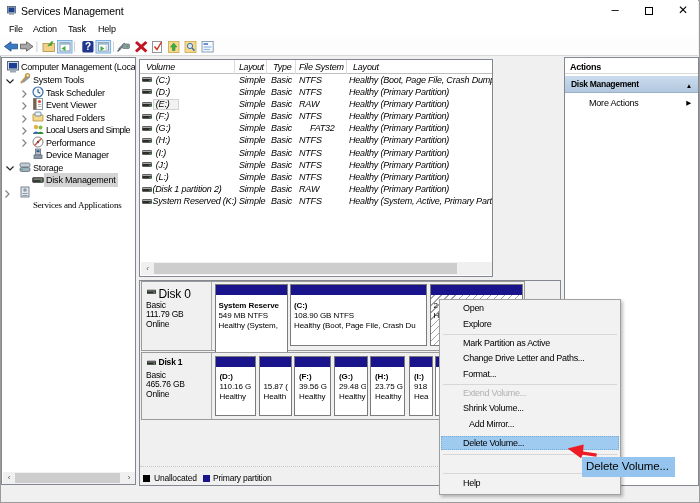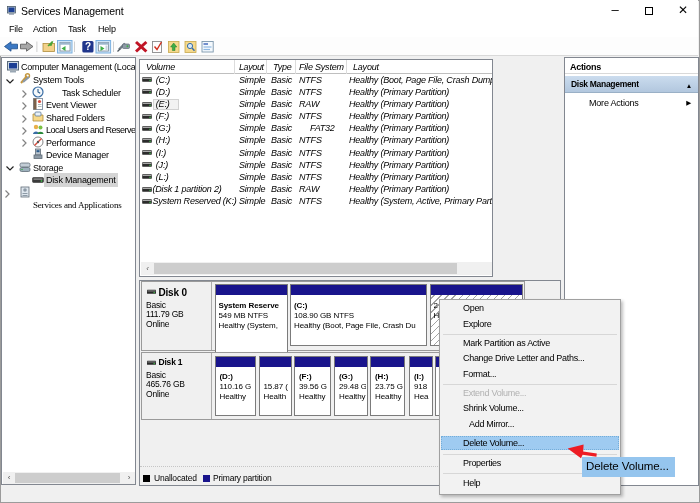--- a/index.html
+++ b/index.html
@@ -146,21 +146,21 @@
       <path d="M4 9 L10 4" stroke="#8a98a8" stroke-width="2"></path>
     </svg>
   <div class="trow" style="left:31px;top:16px;">System Tools</div>
   <svg class="abs" style="left:19.8px;top:31.5px" width="5" height="8" viewBox="0 0 5 8">
       <polyline points="0.5,0.5 4,4 0.5,7.5" fill="none" stroke="#838383" stroke-width="1.2"></polyline>
     </svg>
   <svg class="ticon" style="left:30px;top:27.5px" viewBox="0 0 12 12">
       <circle cx="6" cy="6" r="5" fill="#f4f8fb" stroke="#3a6ea5" stroke-width="1.2"></circle>
       <path d="M6 3 L6 6 L8.2 7.2" stroke="#2a5a8a" stroke-width="1.1" fill="none"></path>
     </svg>
-  <div class="trow" style="left:60px;top:28.5px;text-align:center;">Task Scheduler</div>
+  <div class="trow" style="left:44px;top:28.5px;text-align:center;">Task Scheduler</div>
   <svg class="abs" style="left:19.8px;top:44px" width="5" height="8" viewBox="0 0 5 8">
       <polyline points="0.5,0.5 4,4 0.5,7.5" fill="none" stroke="#838383" stroke-width="1.2"></polyline>
     </svg>
   <svg class="ticon" style="left:30px;top:40px" viewBox="0 0 12 12">
       <rect x="1.5" y="0.5" width="9" height="11" fill="#fff" stroke="#8a98a8"></rect>
       <rect x="1.5" y="0.5" width="3" height="11" fill="#7a614a"></rect>
       <circle cx="7.5" cy="3.5" r="1.6" fill="#d84b3c"></circle>
       <line x1="6" y1="6.5" x2="9.5" y2="6.5" stroke="#9aa" stroke-width="0.8"></line>
       <line x1="6" y1="8.5" x2="9.5" y2="8.5" stroke="#9aa" stroke-width="0.8"></line>
     </svg>
@@ -175,21 +175,21 @@
   <div class="trow" style="left:44px;top:53.5px;">Shared Folders</div>
   <svg class="abs" style="left:19.8px;top:68.9px" width="5" height="8" viewBox="0 0 5 8">
       <polyline points="0.5,0.5 4,4 0.5,7.5" fill="none" stroke="#838383" stroke-width="1.2"></polyline>
     </svg>
   <svg class="ticon" style="left:30px;top:65px" viewBox="0 0 12 12">
       <circle cx="4" cy="4" r="2.2" fill="#e8b04a"></circle>
       <path d="M1 11 C1 7.5 7 7.5 7 11 Z" fill="#3a6ea5"></path>
       <circle cx="8.5" cy="4.5" r="2" fill="#7ac143"></circle>
       <path d="M5.5 11 C5.5 8 11.5 8 11.5 11 Z" fill="#2a8a3a"></path>
     </svg>
-  <div class="trow" style="left:44px;top:66px;letter-spacing:-0.5px;">Local Users and Reserve</div>
+  <div class="trow" style="left:44px;top:66px;letter-spacing:-0.5px;">Local Users and Simple</div>
   <svg class="abs" style="left:19.8px;top:81.2px" width="5" height="8" viewBox="0 0 5 8">
       <polyline points="0.5,0.5 4,4 0.5,7.5" fill="none" stroke="#838383" stroke-width="1.2"></polyline>
     </svg>
   <svg class="ticon" style="left:30px;top:77.5px" viewBox="0 0 12 12">
       <circle cx="6" cy="6" r="5" fill="#fff" stroke="#888" stroke-width="1"></circle>
       <path d="M2.5 9.5 L9.5 2.5" stroke="#d84b3c" stroke-width="1.4"></path>
       <circle cx="6" cy="6" r="1.2" fill="#555"></circle>
     </svg>
   <div class="trow" style="left:44px;top:78.5px;">Performance</div>
   <svg class="ticon" style="left:30px;top:90px" viewBox="0 0 12 12">
@@ -378,21 +378,21 @@
   </div>
 </div>
 <div id="diskpanel">
   <div class="diskrow" style="left:1px;top:0px;width:384px;height:69.5px;">
     <div class="dlabel">
       <svg class="abs" style="left:4.5px;top:7px" width="9" height="6" viewBox="0 0 9 6">
           <rect x="0" y="0.8" width="9" height="4" rx="0.5" fill="#2b2b2b"></rect>
           <rect x="0.5" y="1.5" width="8" height="0.9" fill="#9a9a9a"></rect>
           <circle cx="7.2" cy="3.6" r="0.8" fill="#3fae46"></circle>
         </svg>
-      <div class="abs" style="left:16.5px;top:4.5px;font-weight:bold;font-size:10px;">Disk 0</div>
+      <div class="abs" style="left:16.5px;top:4.5px;font-weight:normal;font-size:12px;">Disk 0</div>
       <div class="abs" style="left:4px;top:17.6px;">Basic</div>
       <div class="abs" style="left:4px;top:27.3px;">111.79 GB</div>
       <div class="abs" style="left:4px;top:36.9px;">Online</div>
     </div>
   </div>
   <div class="pbox" style="left:74.5px;top:3px;width:73px;height:70px;">
     <div class="pband"></div>
     <div class="ptxt"><b>System Reserve</b><br>549 MB NTFS<br>Healthy (System,</div>
   </div>
   <div class="pbox" style="left:150px;top:3px;width:137px;height:62px;">
@@ -462,20 +462,19 @@
   <div class="msep" style="top:33.8px;"></div>
   <div class="mi" style="top:51.25px;">Change Drive Letter and Paths...</div>
   <div class="mi" style="top:35.75px;">Mark Partition as Active</div>
   <div class="mi" style="top:67.05px;">Format...</div>
   <div class="msep" style="top:84.3px;"></div>
   <div class="mi dis" style="top:85.55px;">Extend Volume...</div>
   <div class="mi" style="top:101.25px;">Shrink Volume...</div>
   <div class="mi" style="top:116.95px;padding-left:28px;">Add Mirror...</div>
   <div class="mi hl" style="top:135.5px;height:14.5px;line-height:14.5px;">Delete Volume...</div>
   <div class="msep" style="top:154.2px;"></div>
-  <div class="mi" style="top:156.05px;">Properties</div>
   <div class="msep" style="top:173.1px;"></div>
   <div class="mi" style="top:176.15px;">Help</div>
 </div>
 <svg class="abs" style="left:565px;top:440px" width="36" height="20" viewBox="0 0 36 20">
   <path d="M2.7 8.6 L18.6 4.5 L18.2 11.6 L31.8 13.6 L31.4 16.7 L17.6 14.8 L16 18.3 Z" fill="#ed1c24"></path>
 </svg>
 <div id="callout">Delete Volume...</div>
 
 </body></html>

